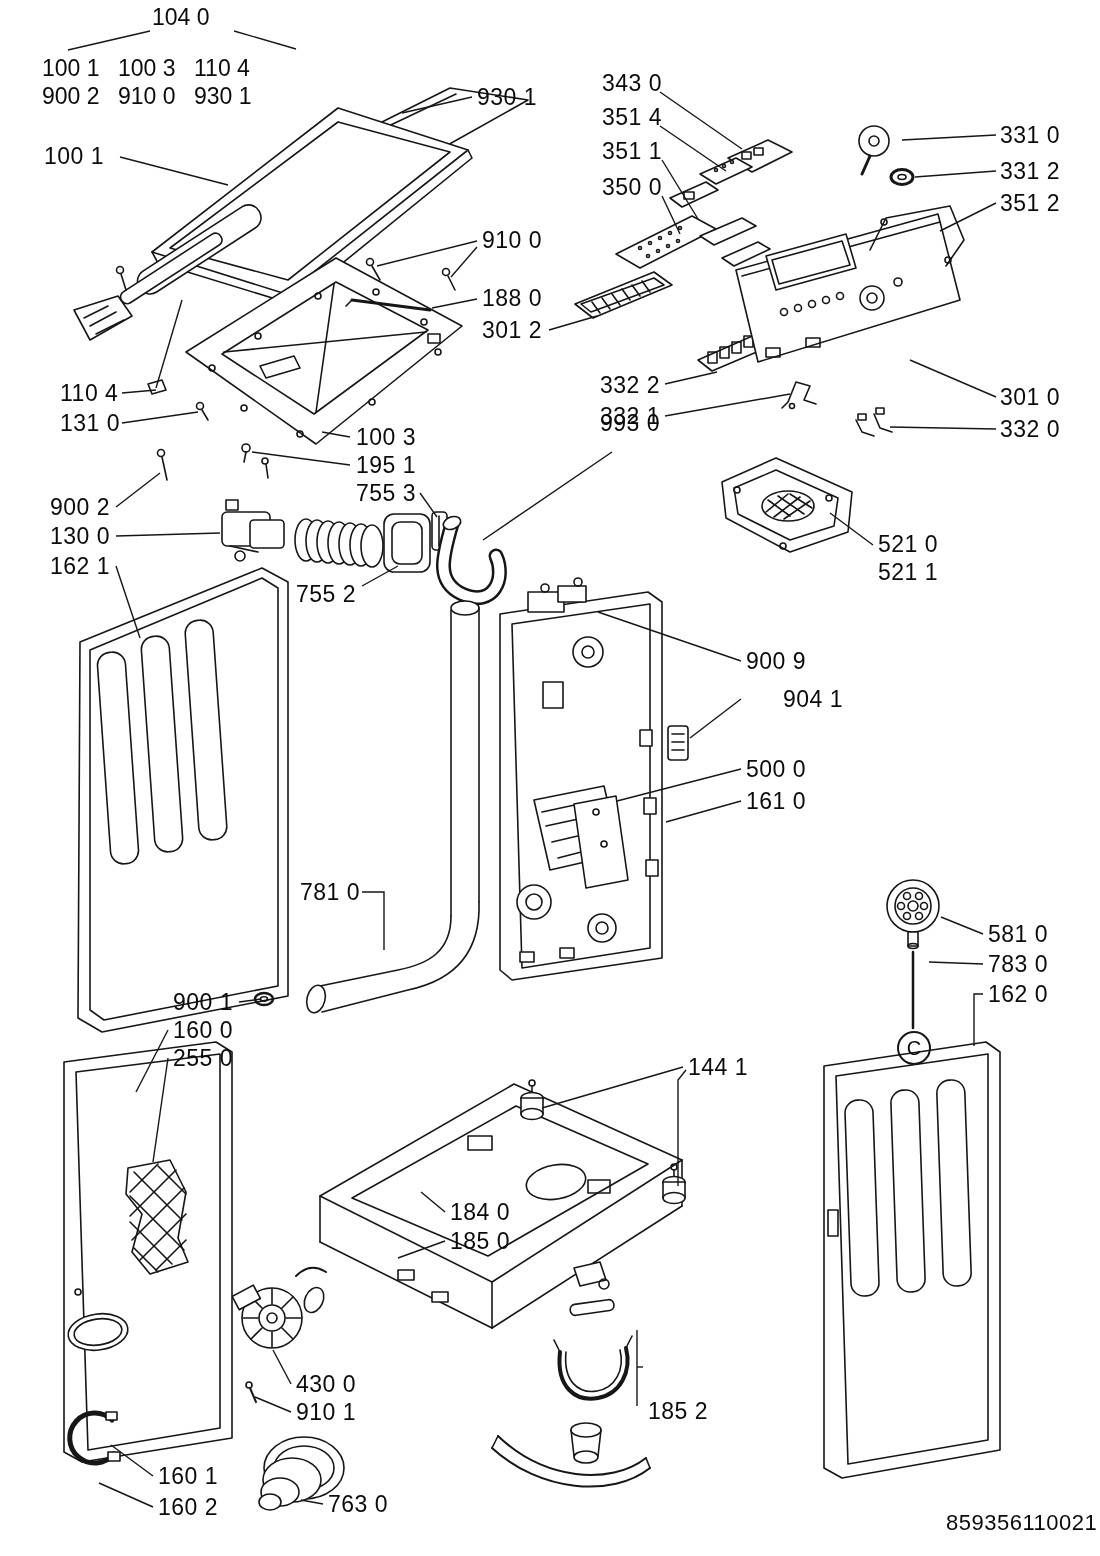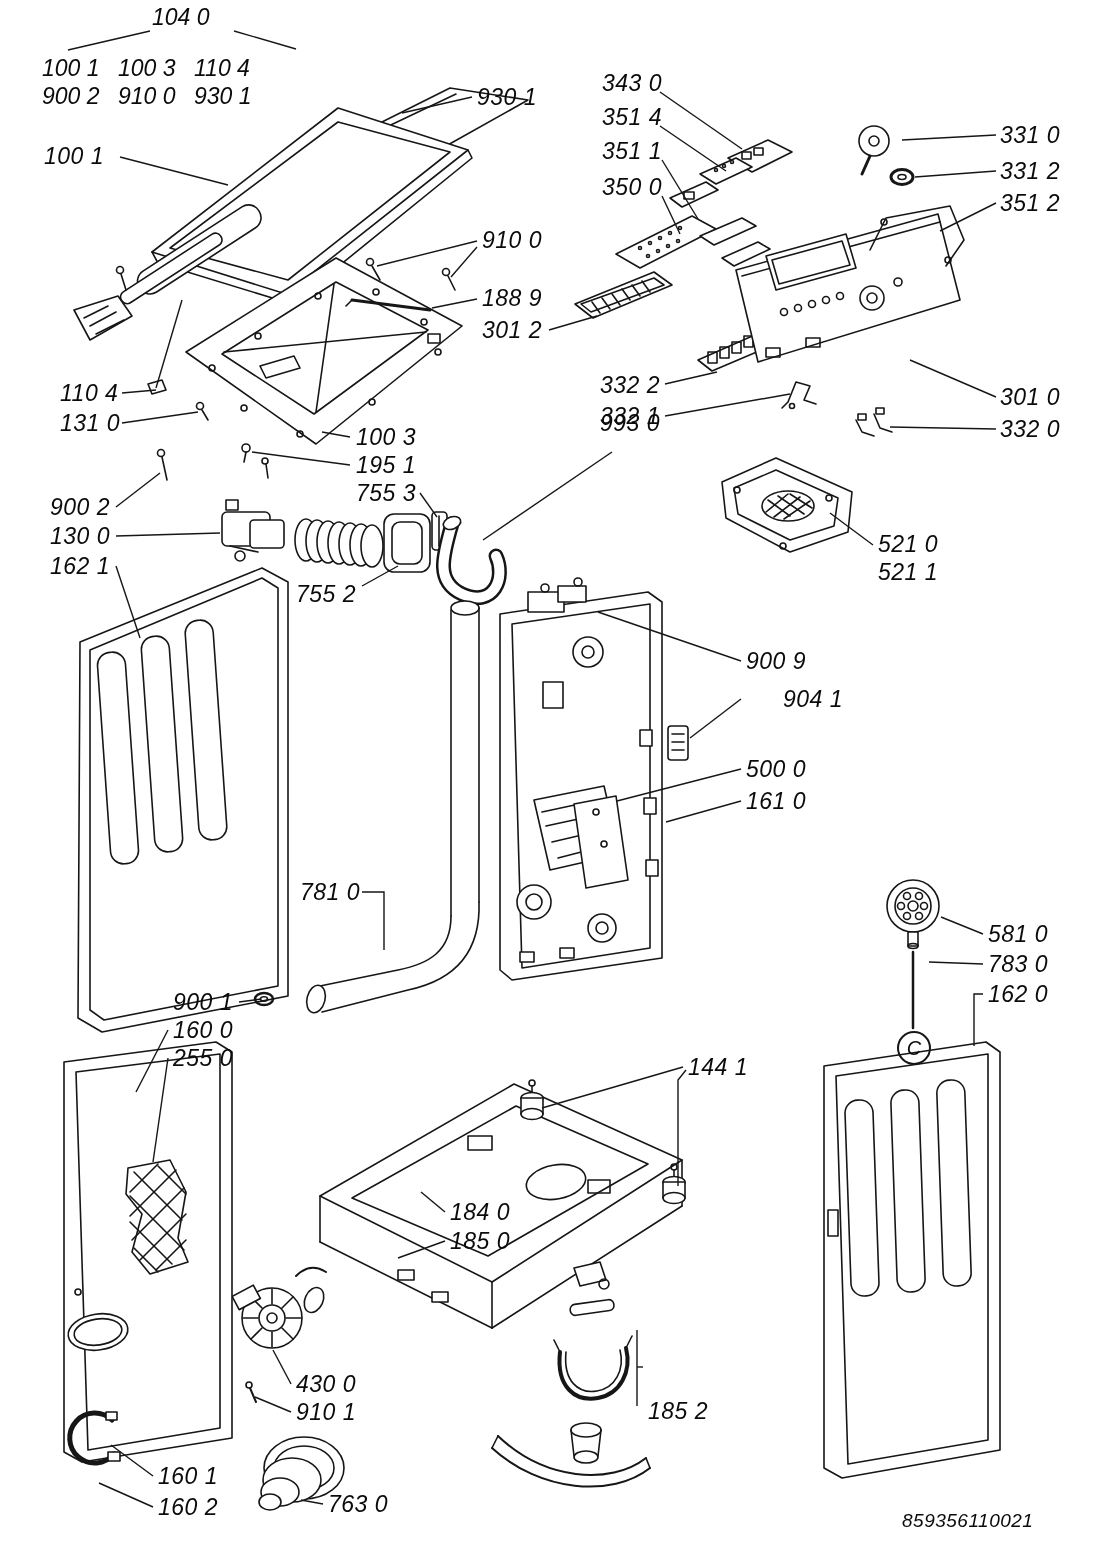--- a/index.html
+++ b/index.html
@@ -1,24 +1,24 @@
 <!DOCTYPE html>
 <html><head>
 <meta charset="utf-8">
 <style>
   html,body{margin:0;padding:0;background:#ffffff;}
   .page{position:relative;width:1100px;height:1556px;background:#ffffff;overflow:hidden;
-        font-family:"Liberation Sans","DejaVu Sans",sans-serif;color:#0b0b0b;font-style:italic;}
+        font-family:"Liberation Sans","DejaVu Sans",sans-serif;color:#0b0b0b;}
   svg{position:absolute;left:0;top:0;}
   .callout{position:absolute;font-size:23px;white-space:nowrap;letter-spacing:.5px;}
   .legend-title{position:absolute;left:152px;top:4px;font-size:23px;}
   .legend{position:absolute;left:42px;top:55px;}
   .legend-row{display:flex;height:28px;}
   .legend-cell{width:76px;font-size:23px;}
-  .docnum{position:absolute;left:902px;top:1510px;font-size:19px;letter-spacing:.5px;}
+  .docnum{position:absolute;left:946px;top:1510px;font-size:22px;letter-spacing:.5px;}
   .cmark{position:absolute;left:897px;top:1031px;width:30px;height:30px;border:2px solid #161616;
          border-radius:50%;display:flex;align-items:center;justify-content:center;font-size:20px;}
 </style>
 </head>
 <body>
 
 <div class="page">
 
 <svg width="1100" height="1556" viewBox="0 0 1100 1556">
   <g stroke="#161616" stroke-width="1.6" fill="none" stroke-linejoin="round" stroke-linecap="round">
@@ -493,21 +493,21 @@
 <div class="callout" style="left:477px;top:84px">930 1</div>
 <div class="callout" style="left:602px;top:70px">343 0</div>
 <div class="callout" style="left:602px;top:104px">351 4</div>
 <div class="callout" style="left:602px;top:138px">351 1</div>
 <div class="callout" style="left:602px;top:174px">350 0</div>
 <div class="callout" style="left:1000px;top:122px">331 0</div>
 <div class="callout" style="left:1000px;top:158px">331 2</div>
 <div class="callout" style="left:1000px;top:190px">351 2</div>
 <div class="callout" style="left:44px;top:143px">100 1</div>
 <div class="callout" style="left:482px;top:227px">910 0</div>
-<div class="callout" style="left:482px;top:285px">188 9</div>
+<div class="callout" style="left:482px;top:285px">188 0</div>
 <div class="callout" style="left:482px;top:317px">301 2</div>
 <div class="callout" style="left:600px;top:372px">332 2</div>
 <div class="callout" style="left:600px;top:403px">332 1</div>
 <div class="callout" style="left:600px;top:410px">993 0</div>
 <div class="callout" style="left:1000px;top:384px">301 0</div>
 <div class="callout" style="left:1000px;top:416px">332 0</div>
 <div class="callout" style="left:60px;top:380px">110 4</div>
 <div class="callout" style="left:60px;top:410px">131 0</div>
 <div class="callout" style="left:356px;top:424px">100 3</div>
 <div class="callout" style="left:356px;top:452px">195 1</div>

